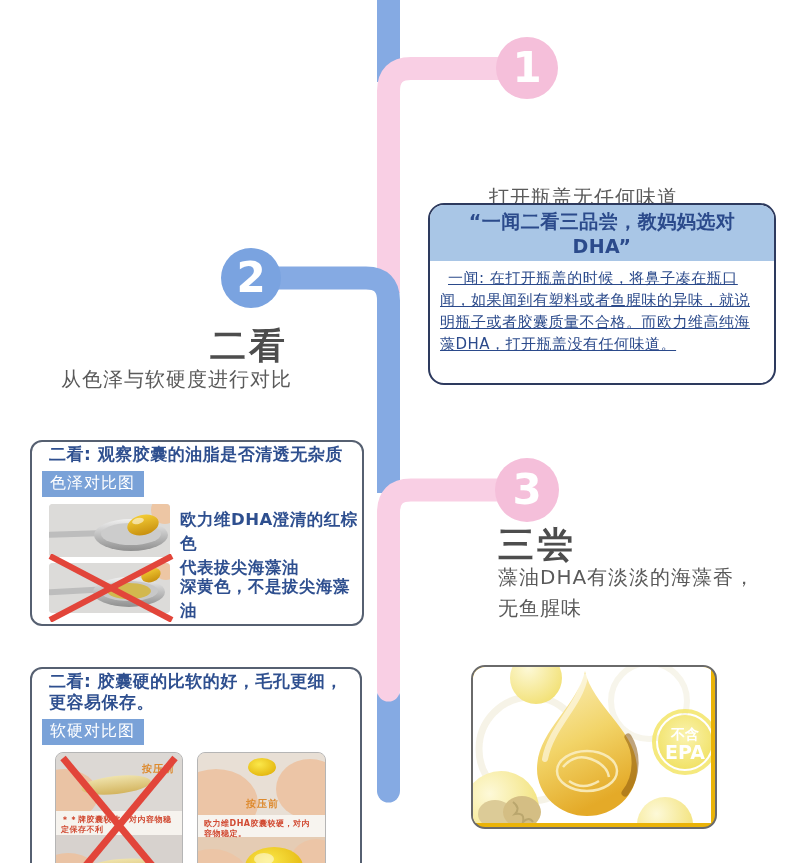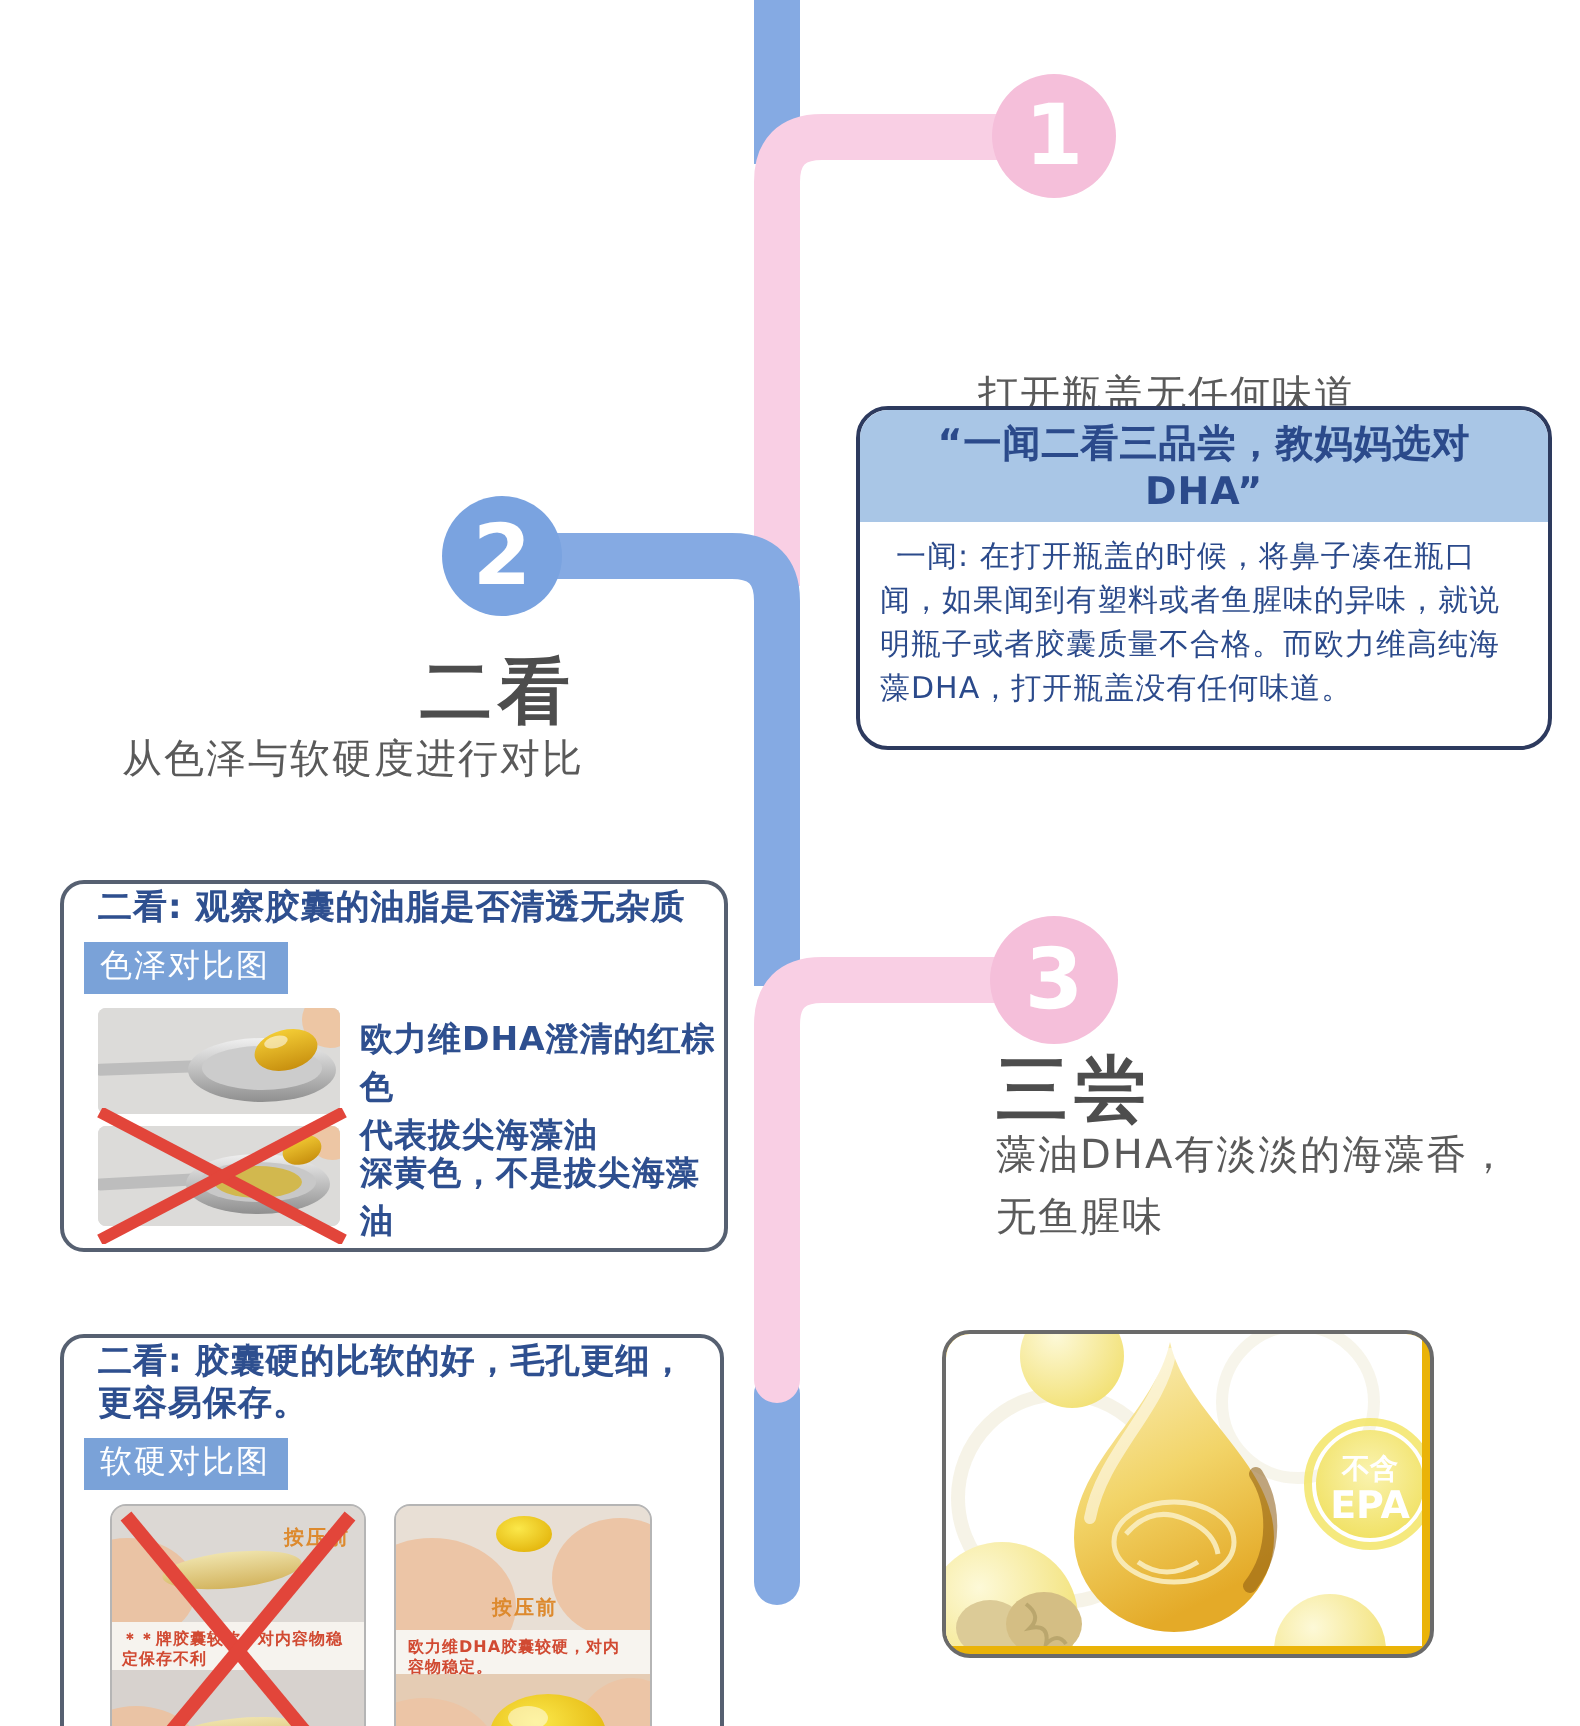--- a/index.html
+++ b/index.html
@@ -31,22 +31,22 @@
   
   .info-box{
     position:absolute;left:428px;top:203px;width:344px;z-index:3;
     border:2px solid #2d3a5e;border-radius:16px;background:#ffffff;overflow:hidden;
   }
   .info-box-header{
     background:#a9c6e6;color:#2b4a8b;font-weight:bold;font-size:19px;
     text-align:center;padding:4px 14px;letter-spacing:0.5px;
   }
   .info-box-body{
-    color:#2b4a8b;font-size:15px;line-height:22px;padding:6px 10px 18px 10px;
-    text-indent:8px;letter-spacing:0.5px;
+    color:#2b4a8b;font-size:15px;line-height:22px;padding:6px 10px 28px 10px;
+    text-indent:8px;letter-spacing:0.5px;text-decoration:underline;
   }
 
   
   .cmp-box{
     position:absolute;z-index:3;background:#ffffff;
     border:2px solid #566071;border-radius:12px;
   }
   .cmp-title{
     color:#2e4f8f;font-weight:bold;font-size:17px;line-height:21px;
     padding:2px 8px 0 17px;white-space:pre-line;letter-spacing:0.5px;

